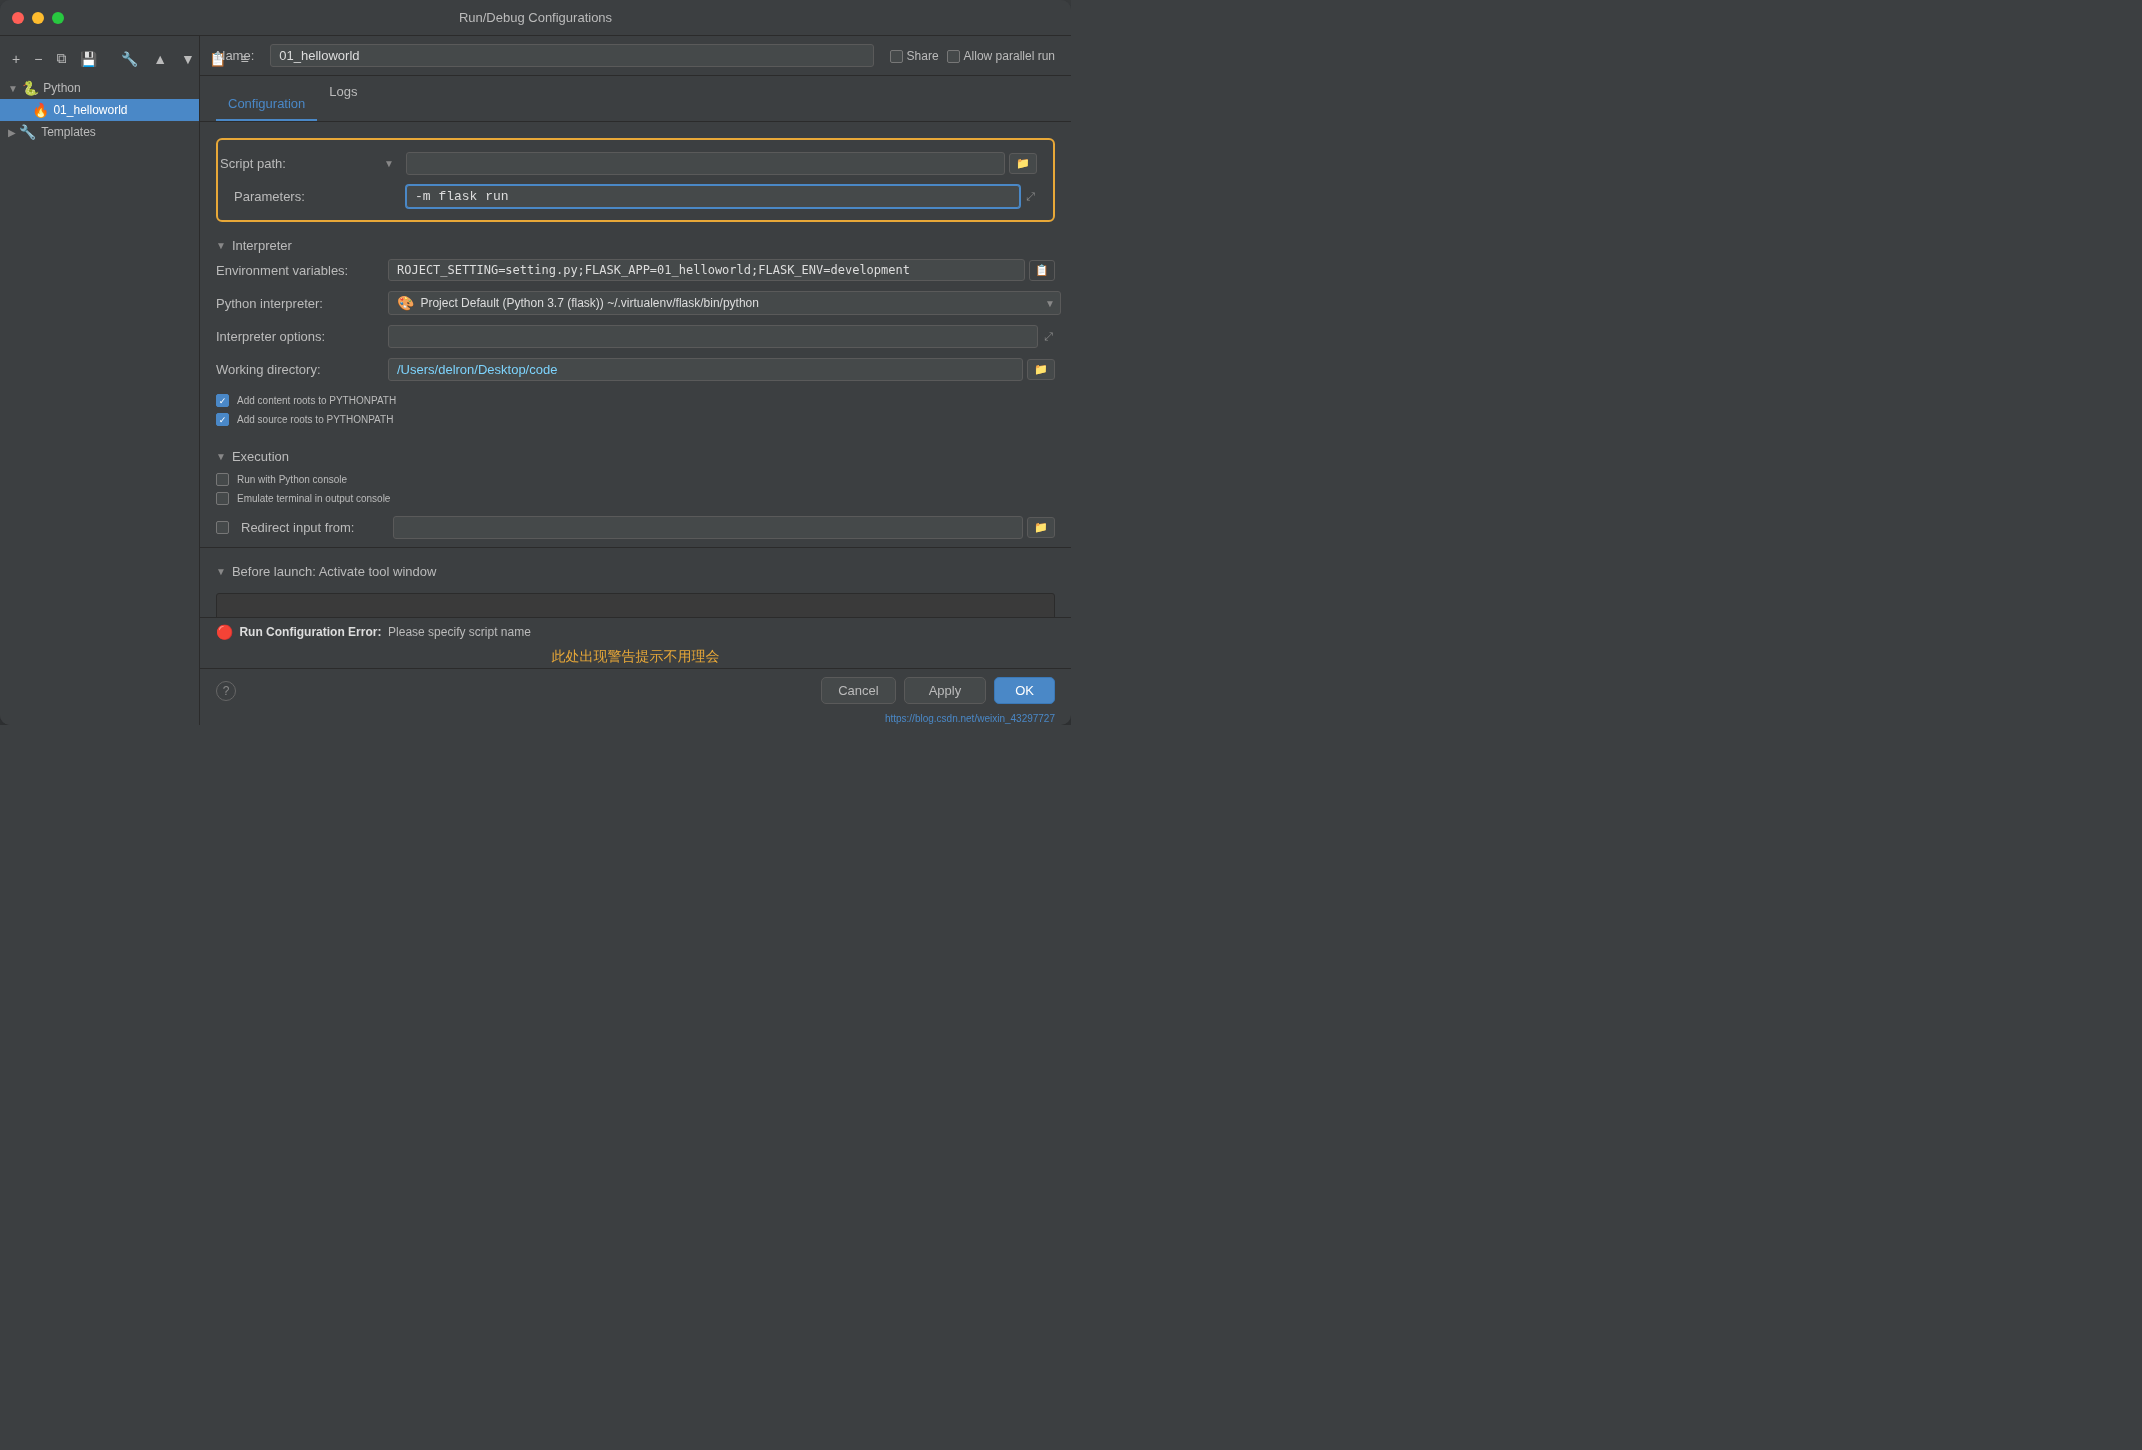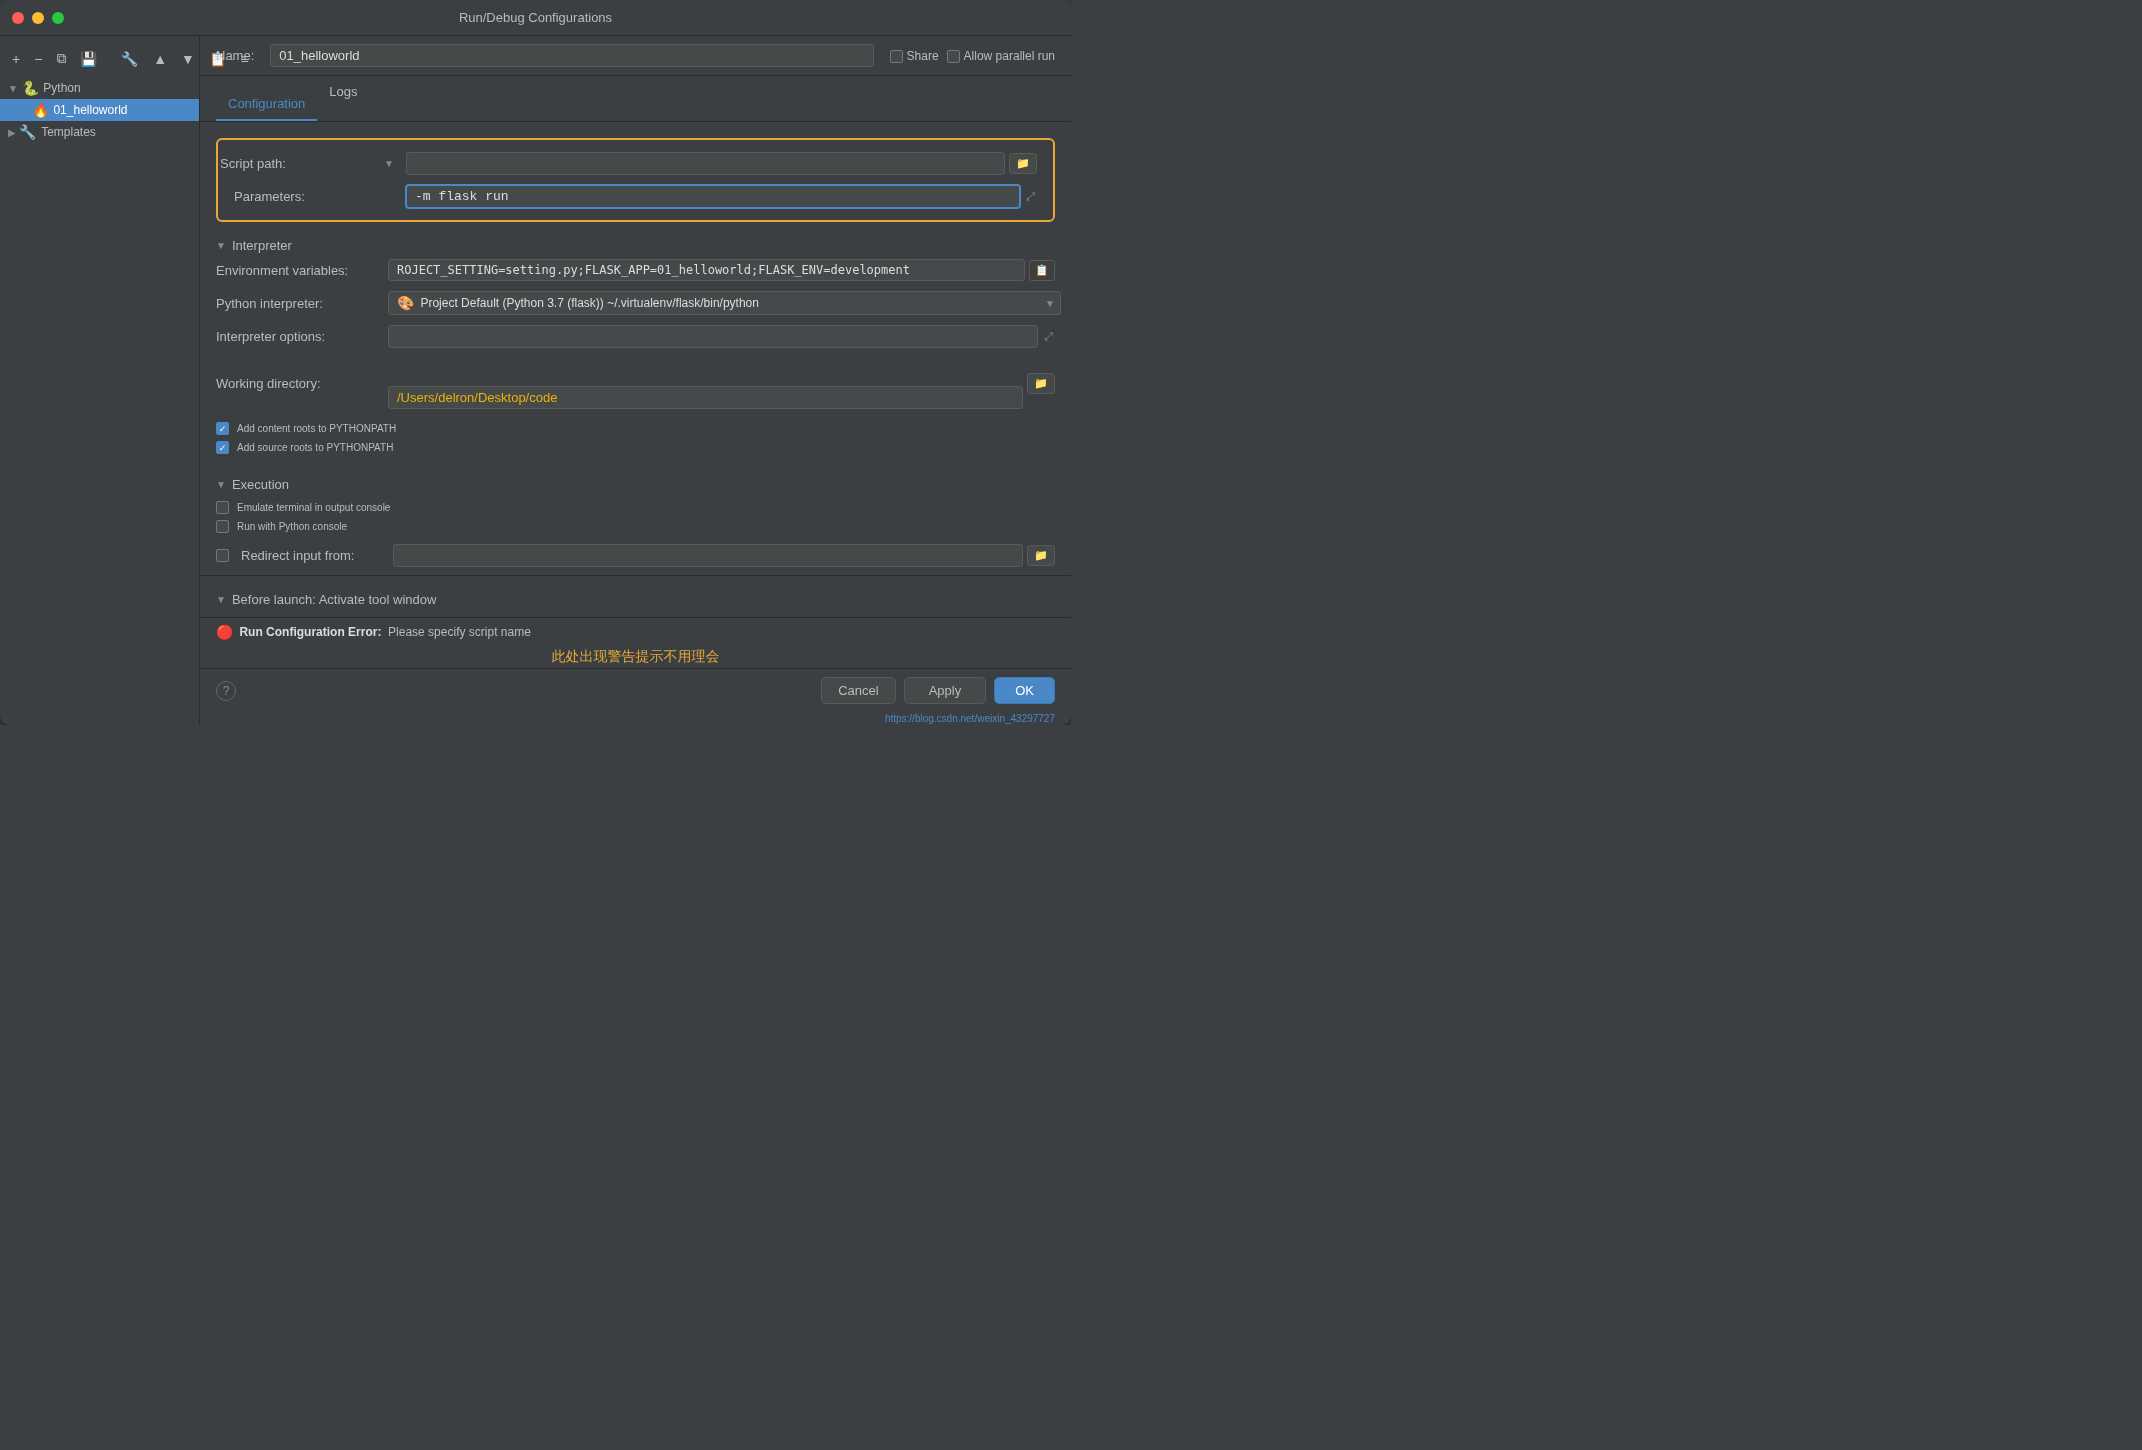--- a/index.html
+++ b/index.html
@@ -331,25 +331,24 @@
     .working-dir-row {
       display: flex;
       align-items: center;
       gap: 4px;
       flex: 1;
     }
     .working-dir-input {
       flex: 1;
       background: #45494a;
       border: 1px solid #5a5a5a;
-      color: #eab308;
+      color: #7dd3fc;
       padding: 3px 8px;
       border-radius: 3px;
       font-size: 13px;
-      margin-top: 28px;
     }
     .execution-section {
       padding: 0 16px 8px 16px;
     }
     .redirect-input {
       flex: 1;
       background: #45494a;
       border: 1px solid #5a5a5a;
       color: #ddd;
       padding: 3px 8px;
@@ -606,25 +605,25 @@
           </div>
         </div>
 
         <div class="execution-section">
           <div class="section-header">
             <span class="section-arrow">▼</span>
             <span class="section-title">Execution</span>
           </div>
           <div class="checkbox-row">
             <div class="checkbox-box"></div>
-            <span class="checkbox-label">Emulate terminal in output console</span>
+            <span class="checkbox-label">Run with Python console</span>
           </div>
           <div class="checkbox-row">
             <div class="checkbox-box"></div>
-            <span class="checkbox-label">Run with Python console</span>
+            <span class="checkbox-label">Emulate terminal in output console</span>
           </div>
           <div class="form-row" style="margin-top:8px;">
             <div class="checkbox-box" style="flex-shrink:0;"></div>
             <span class="form-label" style="width:140px;">Redirect input from:</span>
             <div class="form-input-with-btn">
               <input class="redirect-input" type="text" value="" style="">
               <button class="browse-btn">📁</button>
             </div>
           </div>
         </div>

